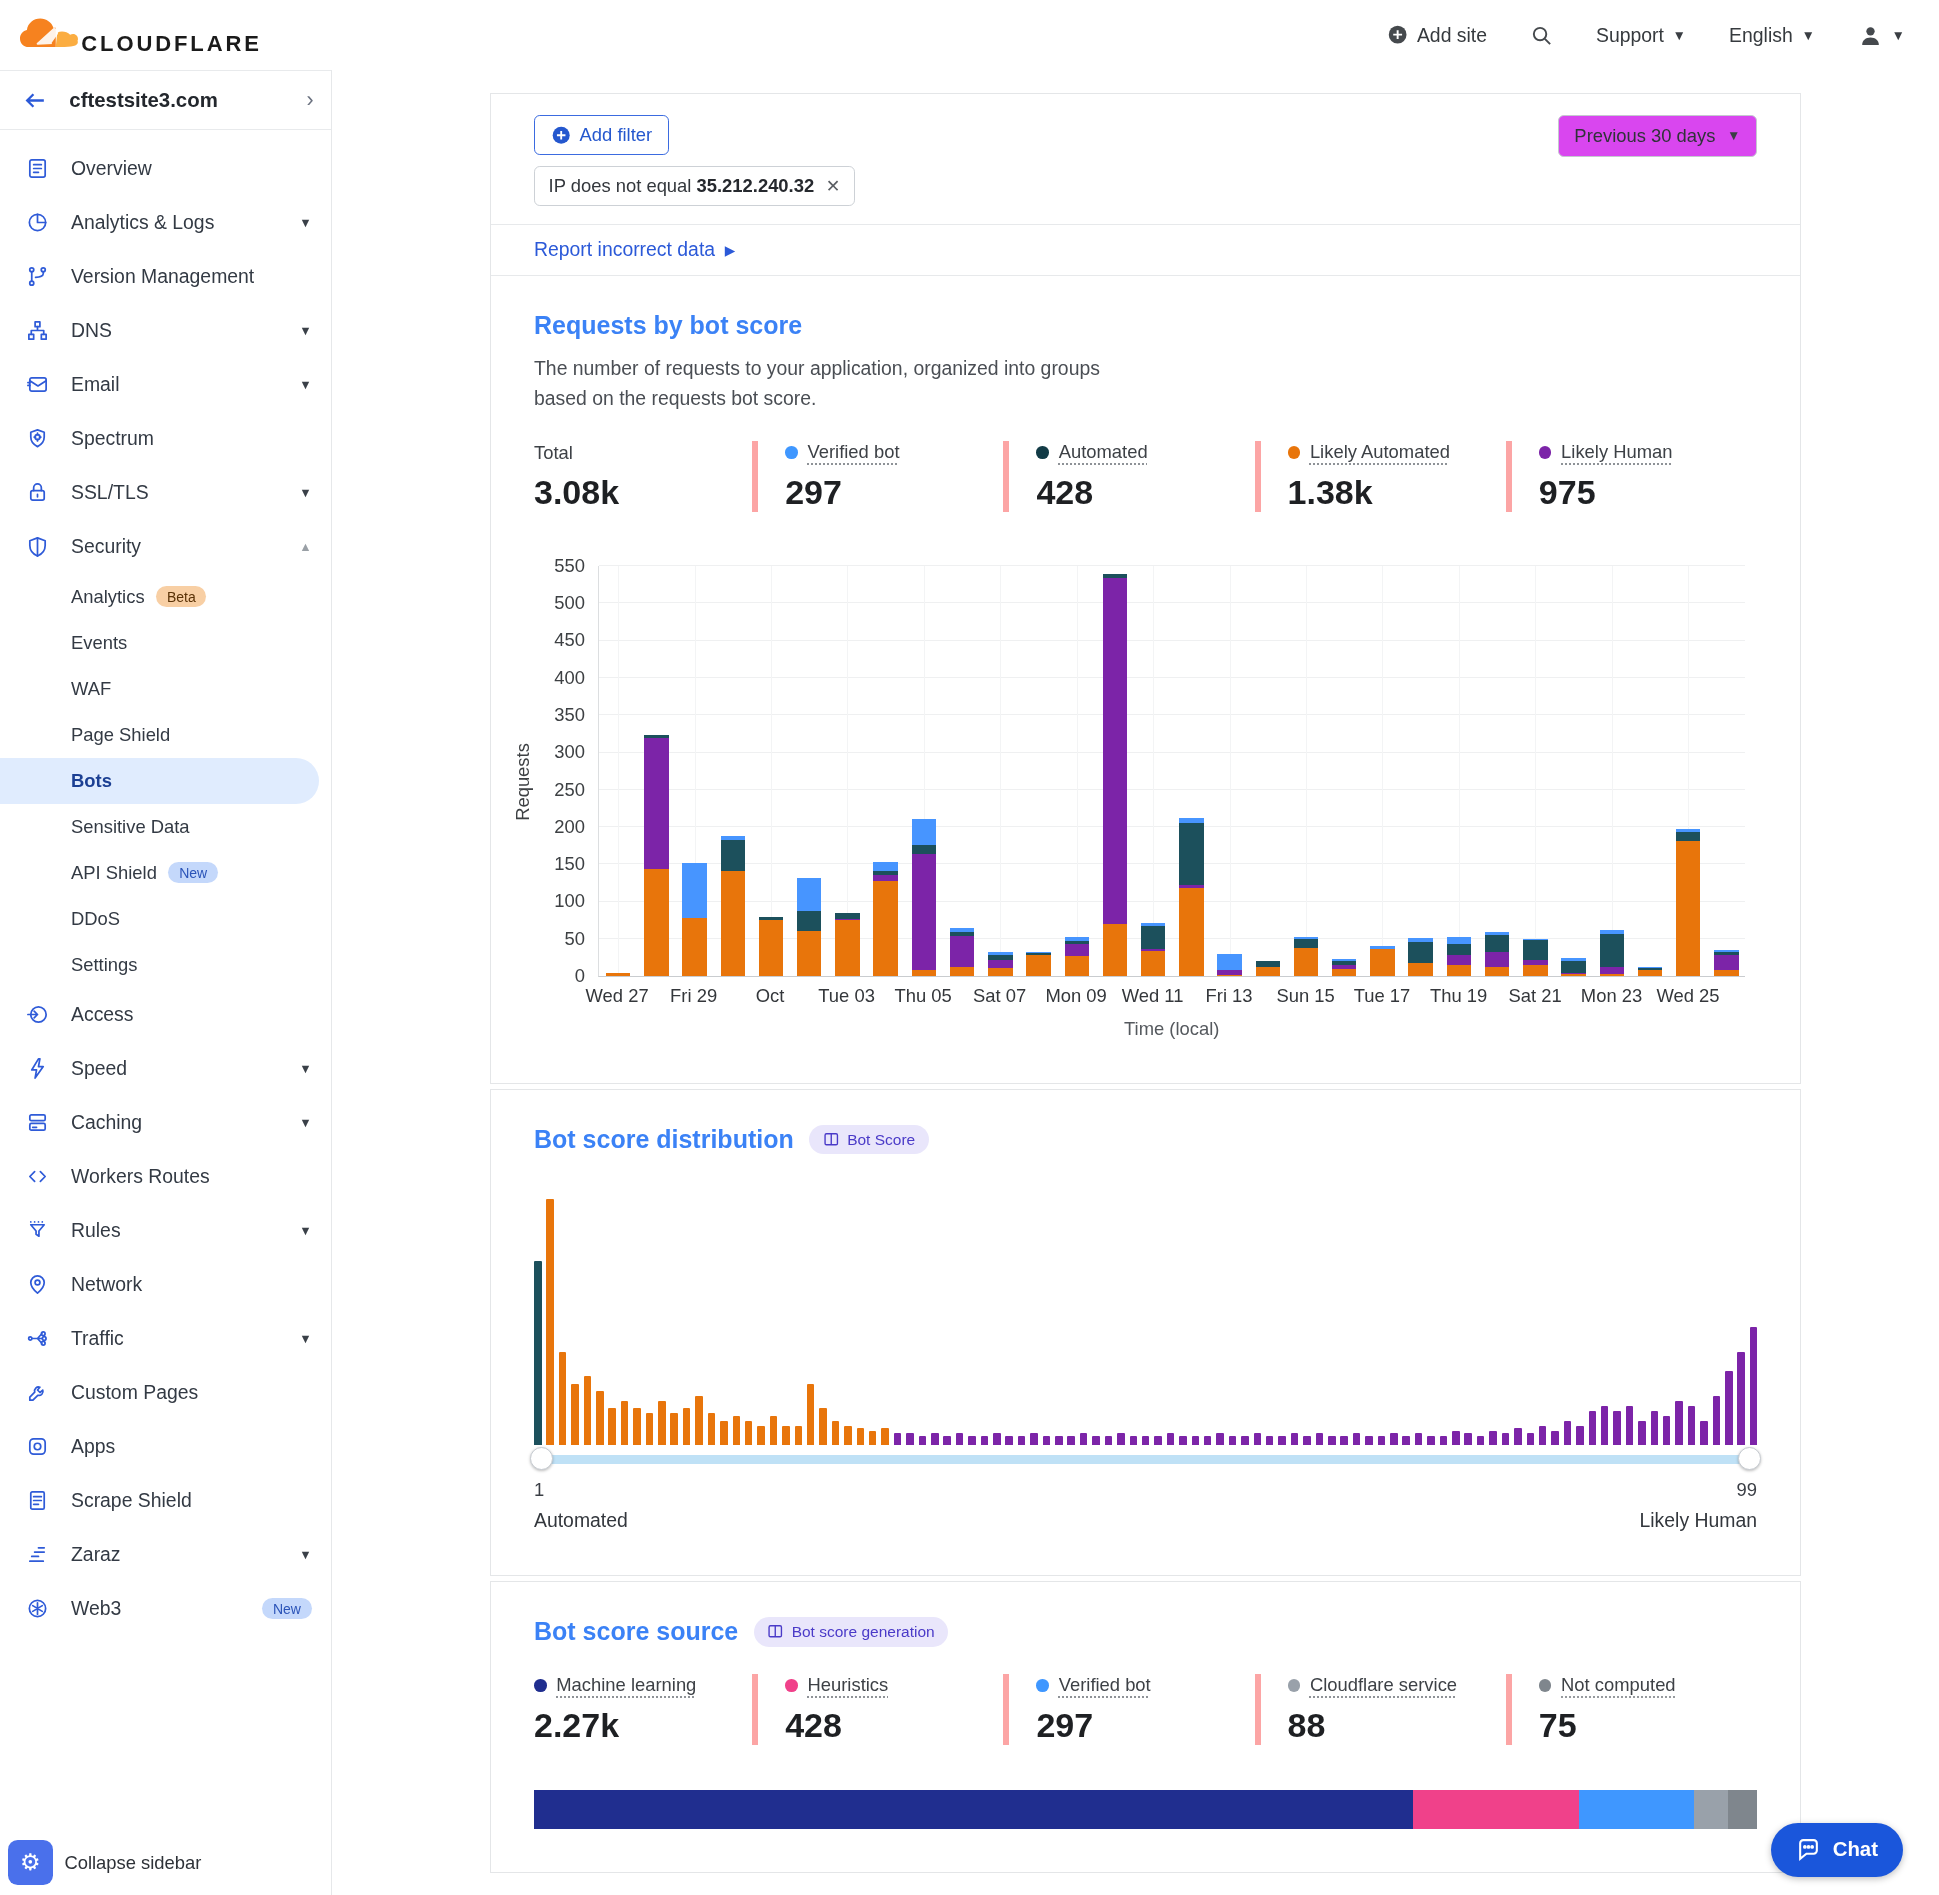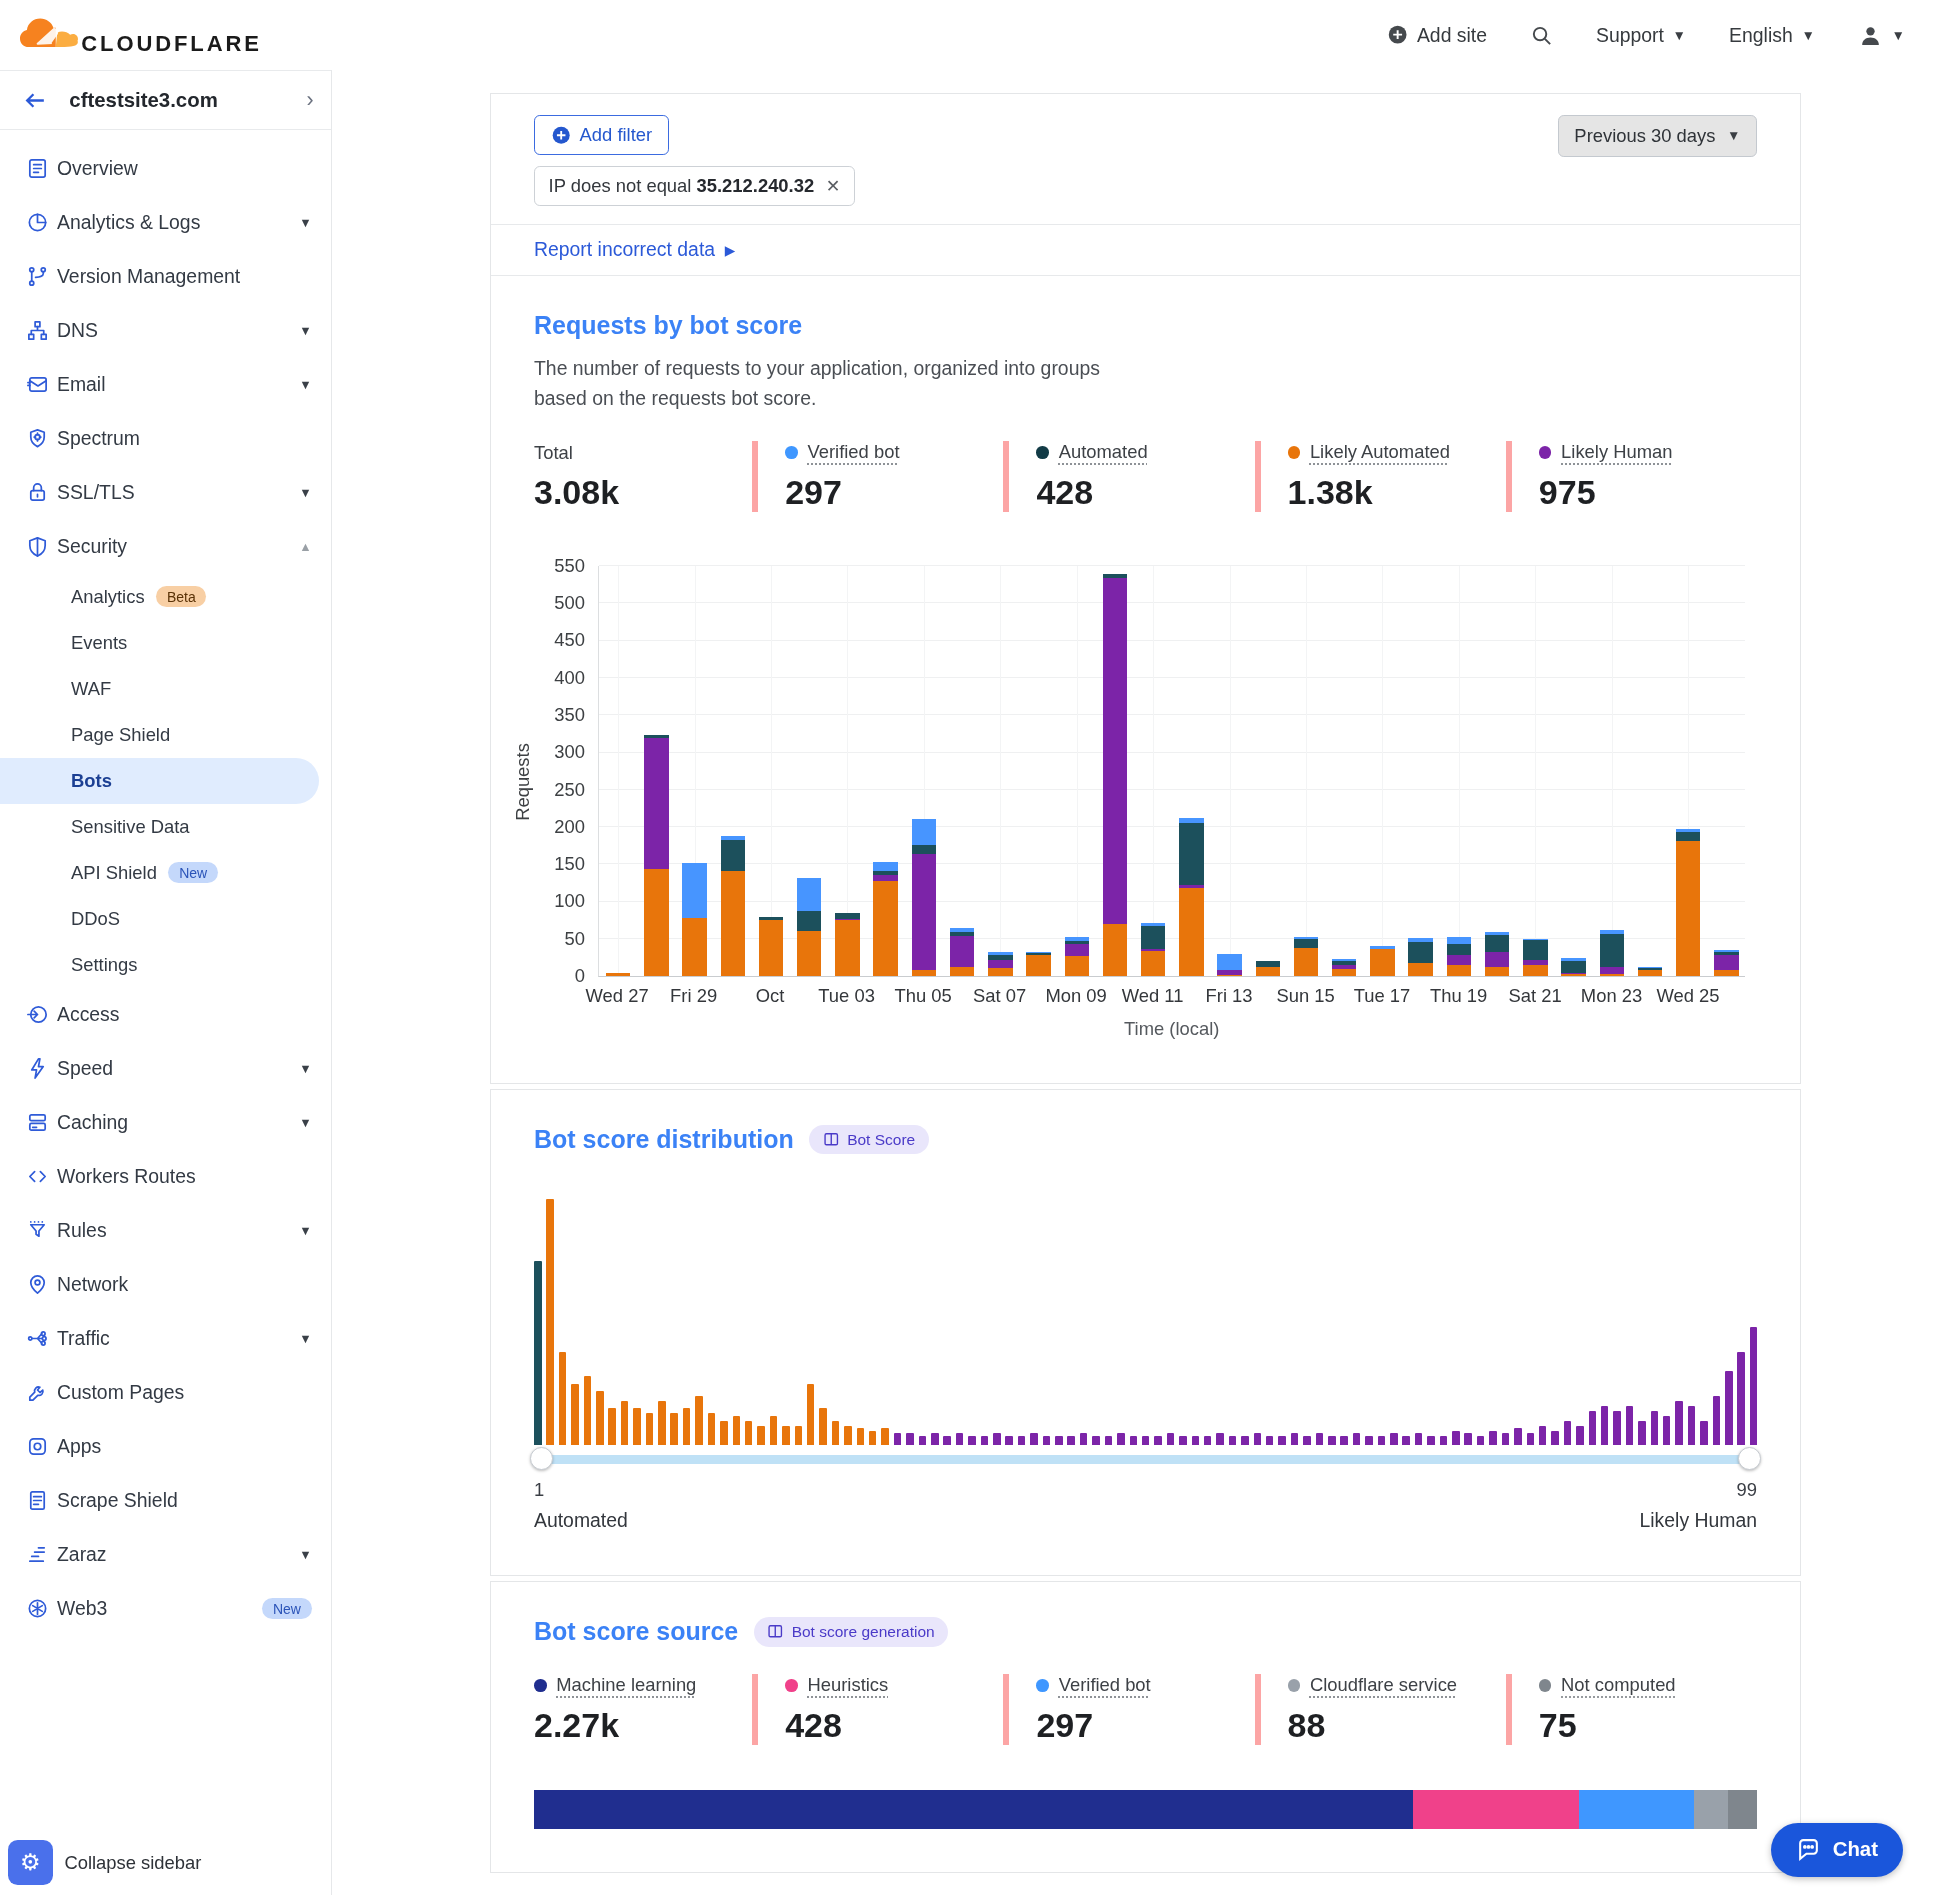--- a/index.html
+++ b/index.html
@@ -17,21 +17,21 @@
   .top-item { display:flex; align-items:center; gap:8.7px; font-size:19.4px; color:#363A3E; background:none; border:none; cursor:pointer; font-family:inherit; }
   .caret { font-size:13.6px; color:#3A3E43; }
   
   .layout { display:flex; height:1825px; }
   .sidebar { width:332px; border-right:1px solid #E6E8EA; position:relative; flex:none; }
   .site-row { height:60px; border-top:1px solid #E8EAEC; border-bottom:1px solid #E8EAEC; display:flex; align-items:center; padding:0 17.5px 0 23px; gap:21.3px; }
   .site-name { font-size:20.4px; font-weight:700; color:#23272D; flex:1; }
   .site-caret { color:#6B7280; font-size:21.3px; }
   .back-arrow { color:#2B59D8; }
   nav { padding-top:11.6px; }
-  .nav-item { height:54px; display:flex; align-items:center; padding:0 19.4px 0 25px; gap:7px; cursor:pointer; }
+  .nav-item { height:54px; display:flex; align-items:center; padding:0 19.4px 0 25px; gap:21px; cursor:pointer; }
   .nav-item .ic { width:25px; height:25px; flex:none; color:#2F5BD8; display:flex; align-items:center; justify-content:center; }
   .nav-item .lbl { font-size:19.4px; color:#333A44; flex:1; }
   .nav-caret { color:#3A4048; font-size:12.6px; }
   .nav-caret.up { color:#9AA0A6; }
   .sub-item { height:46px; display:flex; align-items:center; padding:0 19.4px 0 71px; cursor:pointer; gap:11.6px; }
   .sub-item .lbl { font-size:18.4px; color:#333A44; }
   .sub-item.active { background:#E0ECFE; border-radius:0 969px 969px 0; margin-right:11.6px; }
   .sub-item.active .lbl { font-weight:700; color:#1B3F93; }
   .badge { font-size:14px; padding:2.9px 10.7px; border-radius:969px; }
   .badge.beta { background:#F8CFA4; color:#5A3206; }
@@ -41,21 +41,21 @@
   .collapse-lbl { font-size:18.4px; color:#2E3238; }
   
   .main { flex:1; padding:23px 138px 0 158px; }
   .box { width:1311px; border:1px solid #E4E6E8; background:#fff; margin-bottom:4.9px; }
   .divider { height:1px; background:#E7E9EB; }
   .filter-bar { position:relative; padding:21.3px 43px 17.5px; }
   .btn-add-filter { display:inline-flex; align-items:center; gap:8.7px; border:1.5px solid #3B6BE0; color:#2457CE; background:#fff; border-radius:5.8px; padding:7.8px 15.5px; font-size:18.4px; font-family:inherit; cursor:pointer; }
   .chip { margin-top:11.6px; display:inline-flex; align-items:flex-end; gap:11.6px; border:1px solid #CDD1D6; border-radius:5.8px; padding:7.8px 13.6px; font-size:18.4px; color:#33373C; }
   .chip b { font-weight:700; color:#26292E; }
   .chip .x { color:#5A5E63; font-size:17.5px; cursor:pointer; }
-  .btn-range { position:absolute; right:43px; top:21.3px; display:inline-flex; align-items:center; gap:11.6px; border:1px solid #C4C9CF; background:#e5e5e5; border-radius:5.8px; padding:8.7px 15.5px; font-size:18.4px; color:#2F3338; font-family:inherit; cursor:pointer; }
+  .btn-range { position:absolute; right:43px; top:21.3px; display:inline-flex; align-items:center; gap:11.6px; border:1px solid #C4C9CF; background:#d946ef; border-radius:5.8px; padding:8.7px 15.5px; font-size:18.4px; color:#2F3338; font-family:inherit; cursor:pointer; }
   .report-row { padding:13.6px 43px; }
   .report-link { color:#2B59D8; font-size:19.4px; text-decoration:none; display:inline-flex; align-items:center; gap:9.7px; cursor:pointer; }
   .report-link .tri { font-size:13.6px; }
   .section { padding:35px 43px 43px; }
   h2.sec-title { font-size:25px; font-weight:700; color:#3b82f6; display:inline-block; }
   .sec-desc { margin-top:13.6px; font-size:19.4px; color:#4A4E54; line-height:1.55; max-width:621px; }
   .title-row { display:flex; align-items:center; gap:15.5px; }
   .pill-badge { display:inline-flex; align-items:center; gap:7.8px; background:#E9E6FB; color:#4A3AC8; font-size:15.5px; padding:5.8px 13.6px; border-radius:969px; }
   
   .stats-row { display:flex; margin-top:27px; }

